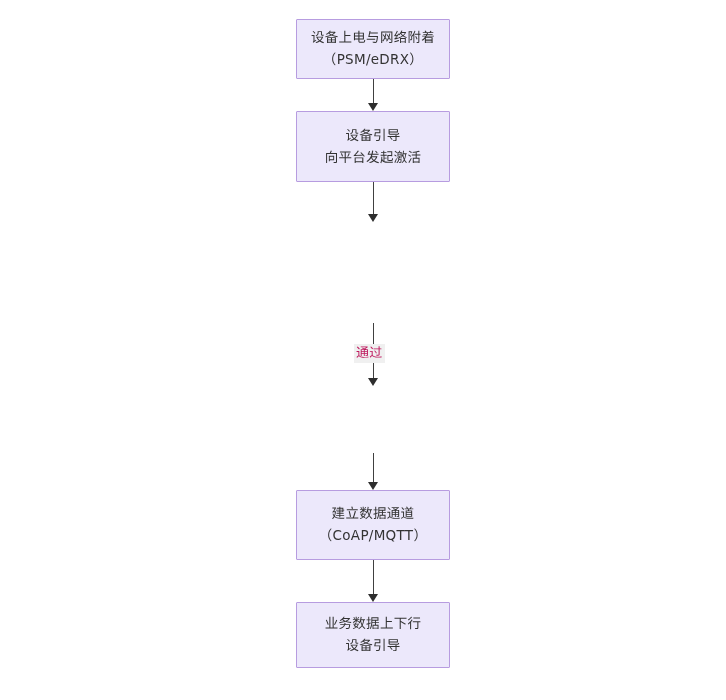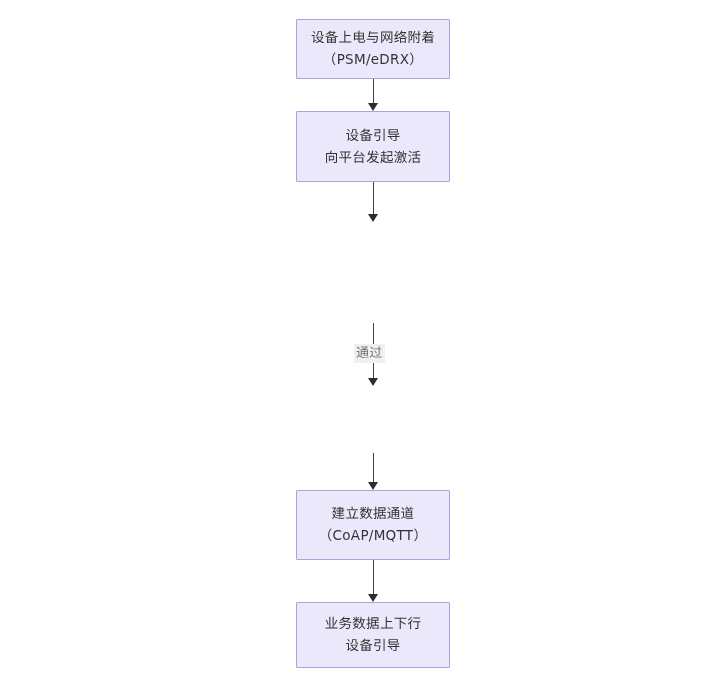--- a/index.html
+++ b/index.html
@@ -100,21 +100,21 @@
     height: 0;
     border-left: 5px solid transparent;
     border-right: 5px solid transparent;
     border-top: 8px solid #2e2e2e;
   }
 
   
   .edge-label {
     position: absolute;
     background: #f0f0f0;
-    color: #737373;
+    color: #be185d;
     font-size: 13px;
     line-height: 1.3;
     padding: 1px 2px;
     letter-spacing: 0.3px;
     white-space: nowrap;
     user-select: none;
     text-align: right;
   }
 </style>
 </head>

